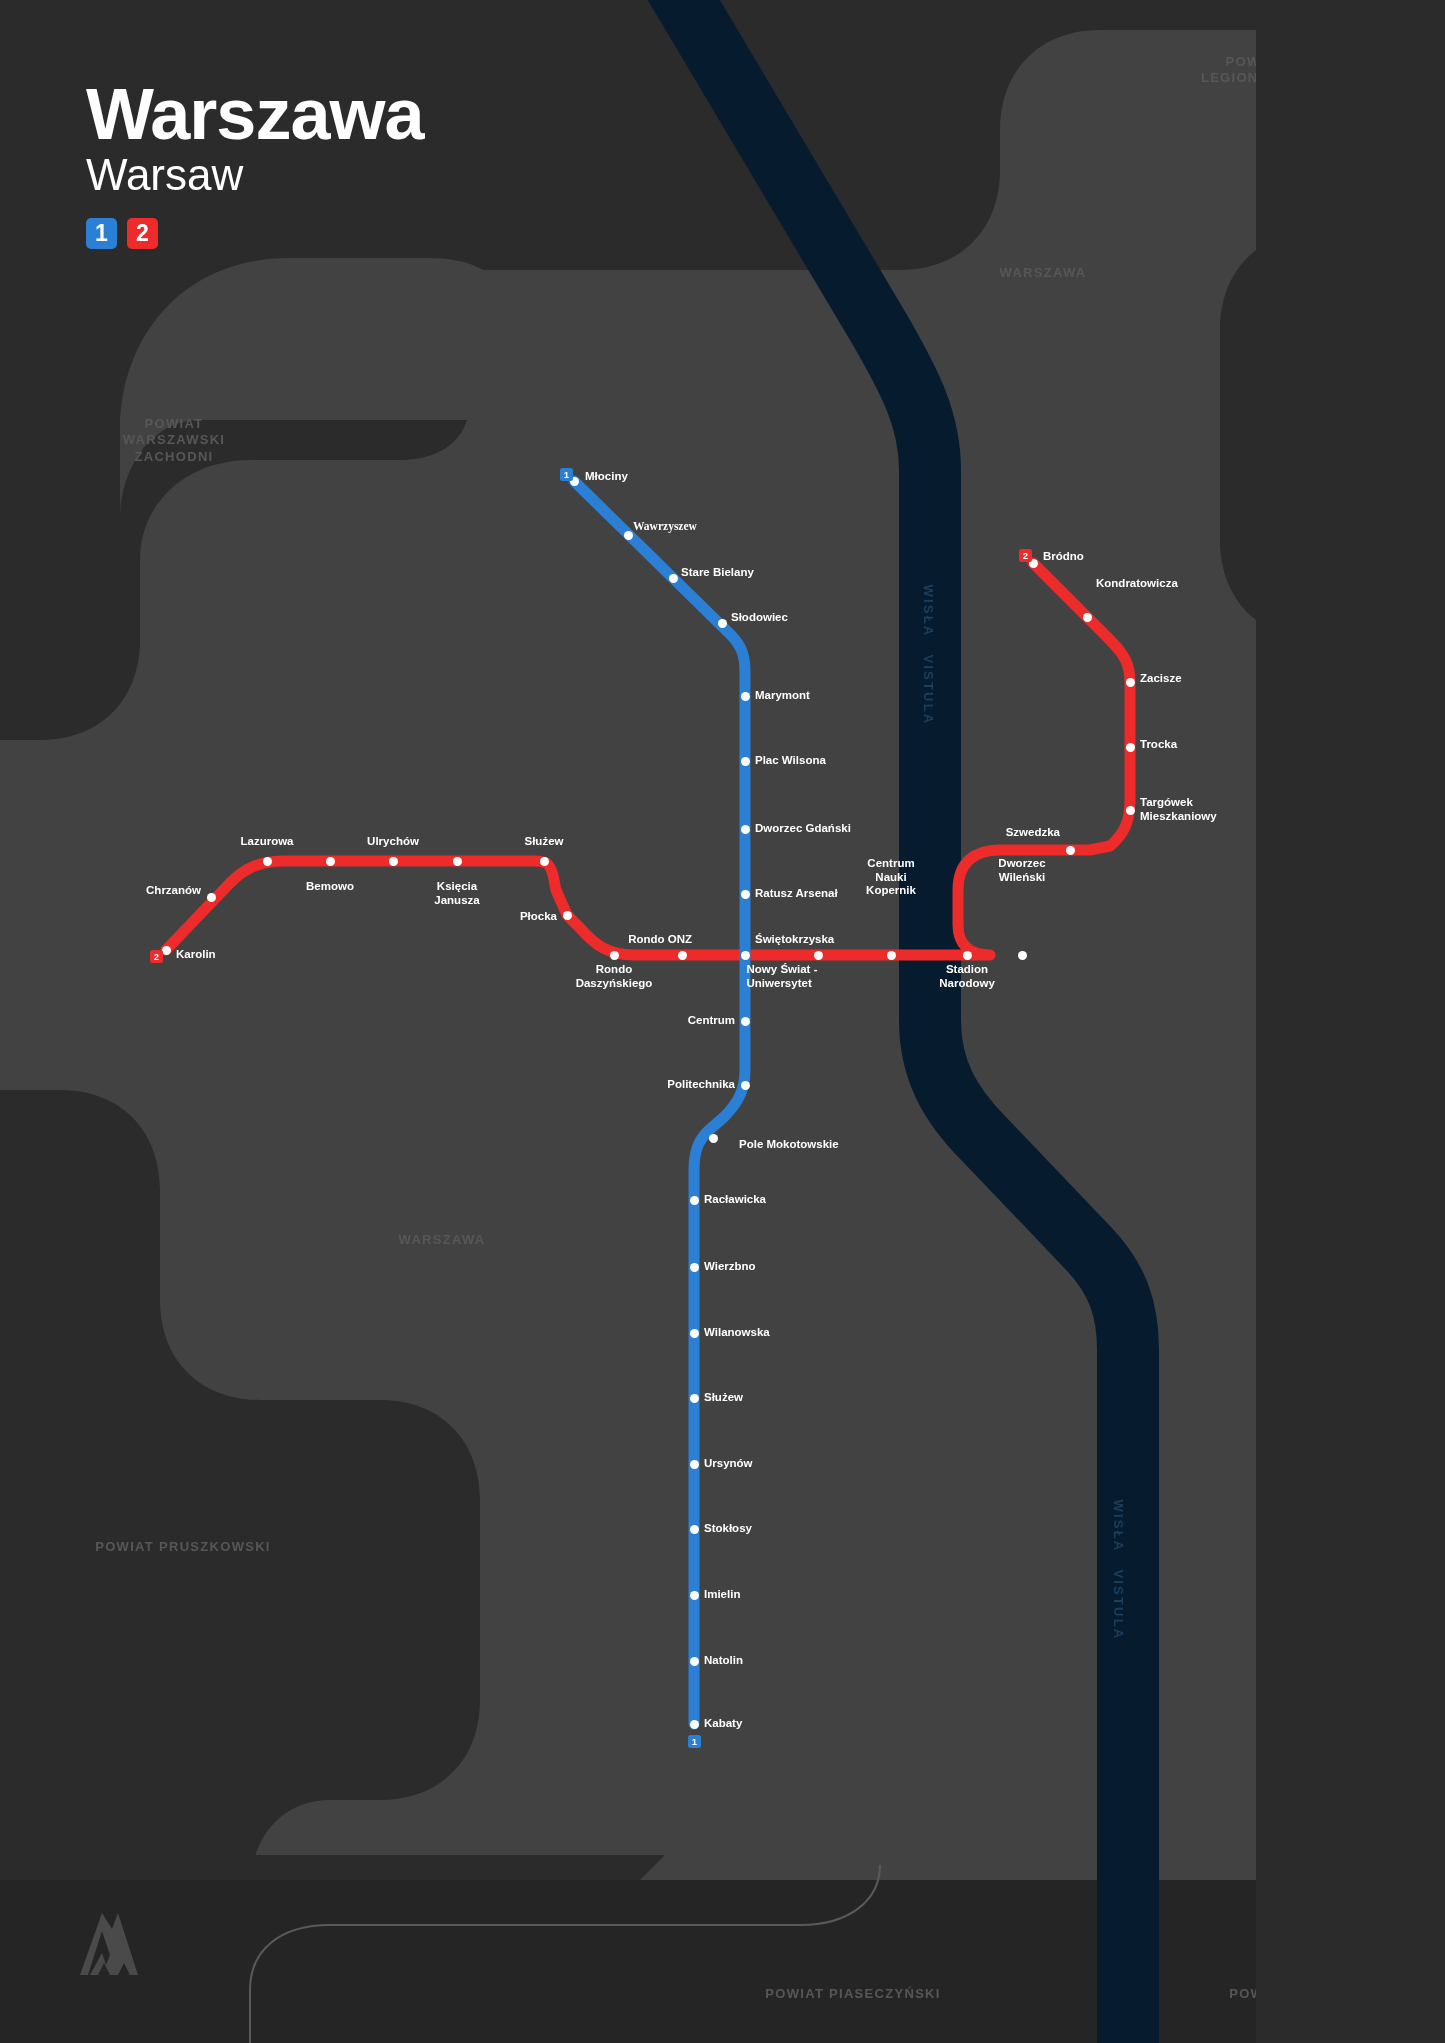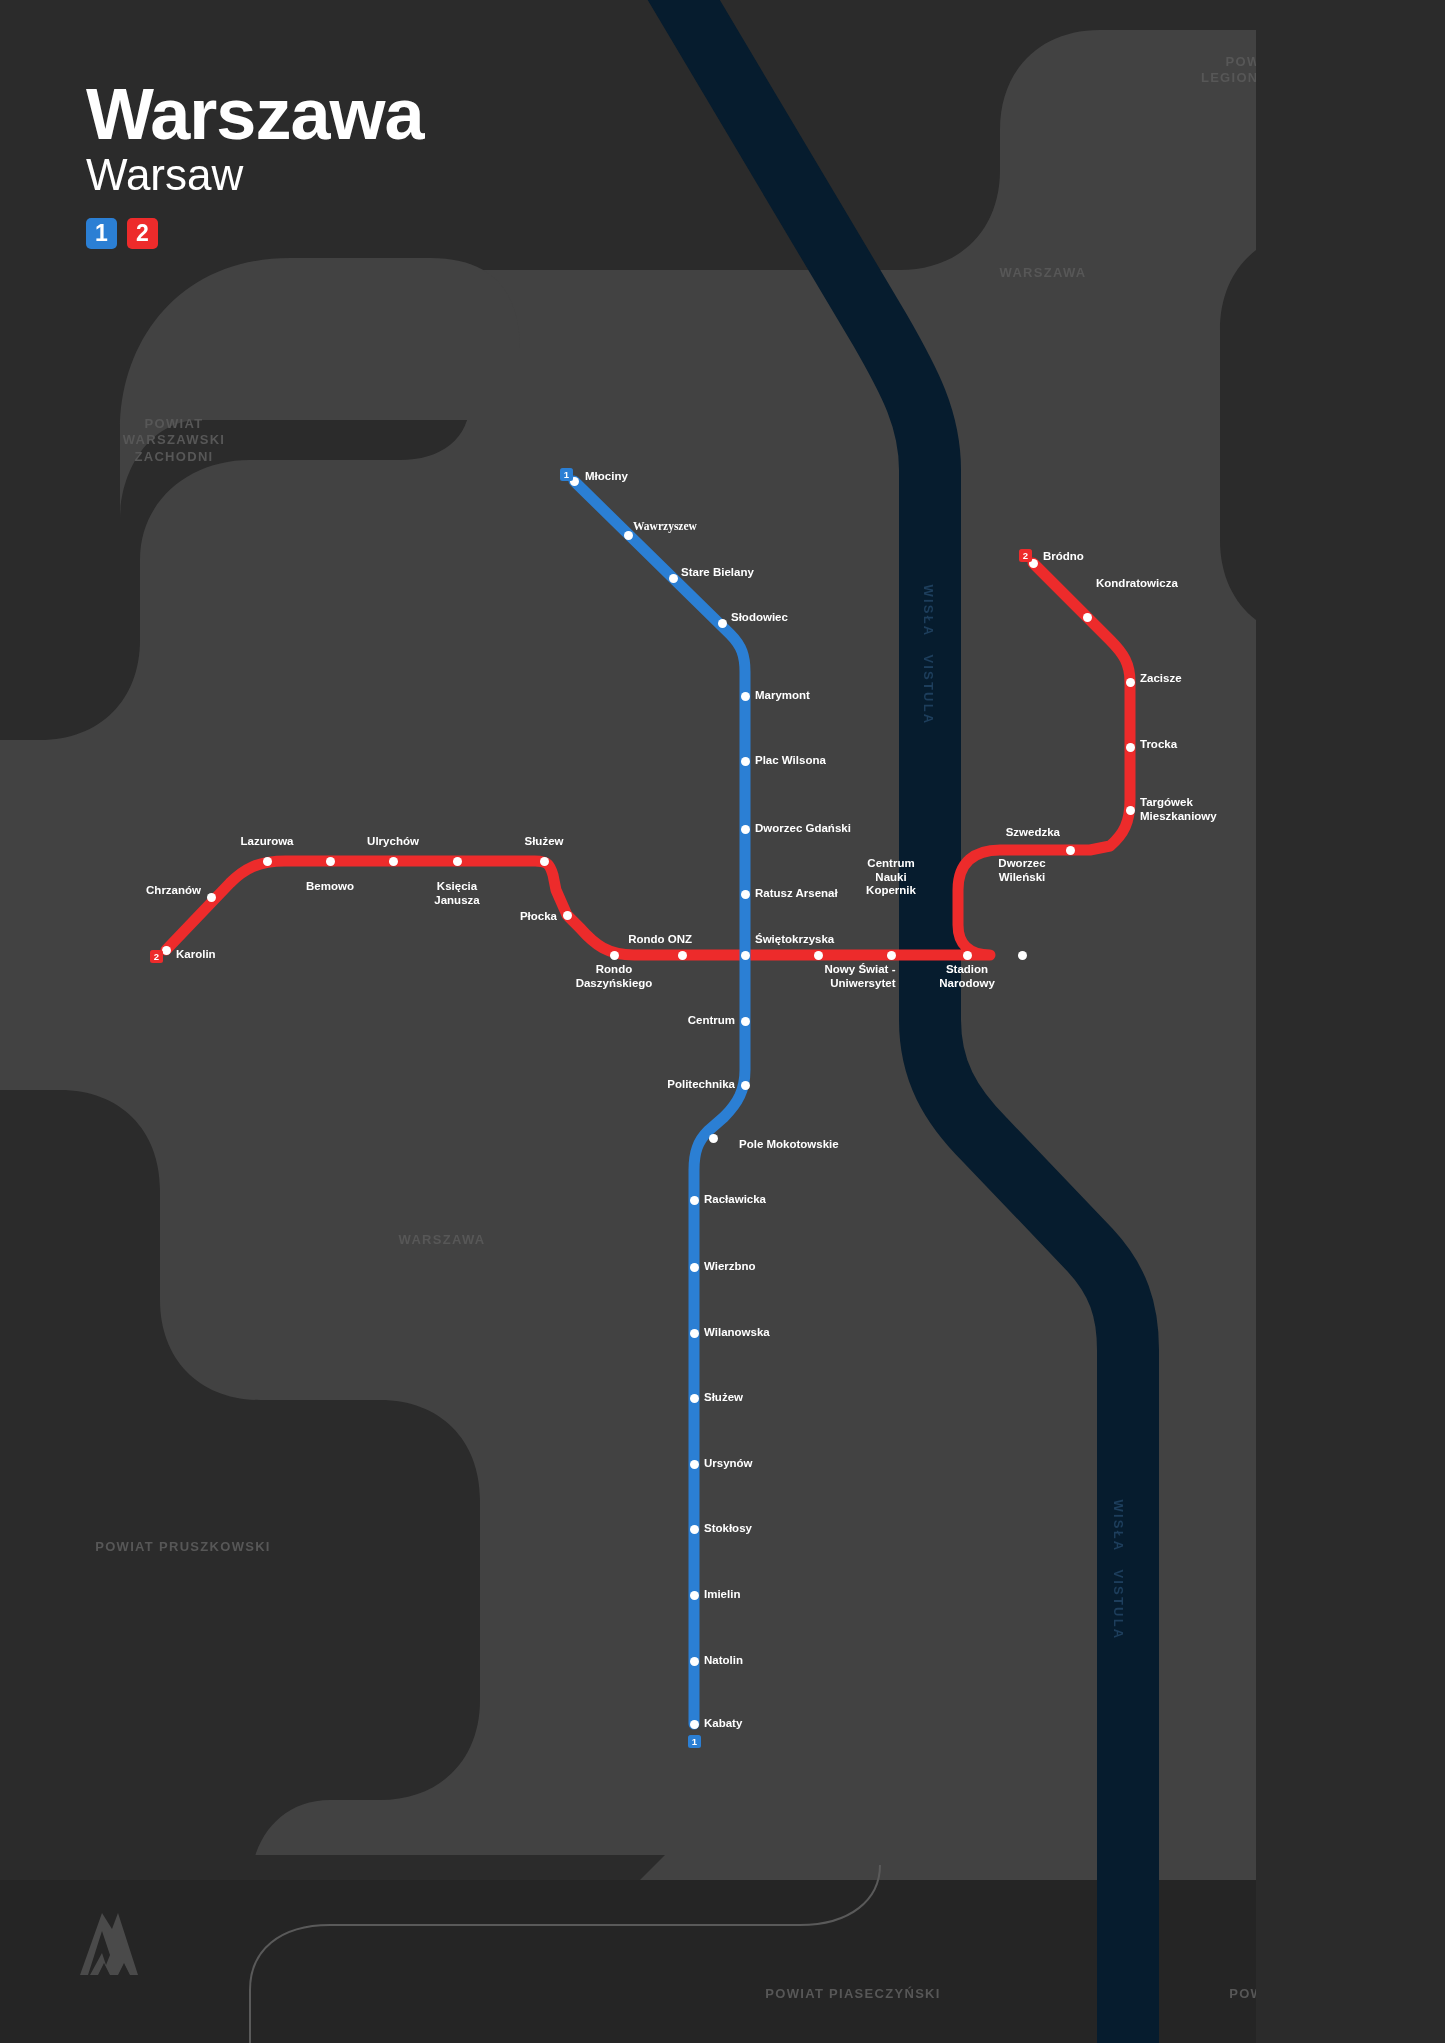--- a/index.html
+++ b/index.html
@@ -321,21 +321,21 @@
       <div class="stn-label c-above" style="left: 1022px; top: 884px; text-align: center;">Dworzec
 Wileński</div>
       <div style="position: absolute; width: 9px; height: 9px; border-radius: 50%; background: rgb(255, 255, 255); left: 962.5px; top: 950.5px; z-index: 26;"></div>
       <div class="stn-label c-below" style="left: 967px; top: 963px; text-align: center;">Stadion
 Narodowy</div>
       <div style="position: absolute; width: 9px; height: 9px; border-radius: 50%; background: rgb(255, 255, 255); left: 886.5px; top: 950.5px; z-index: 26;"></div>
       <div class="stn-label c-above" style="left: 891px; top: 898px; text-align: center;">Centrum
 Nauki
 Kopernik</div>
       <div style="position: absolute; width: 9px; height: 9px; border-radius: 50%; background: rgb(255, 255, 255); left: 813.5px; top: 950.5px; z-index: 26;"></div>
-      <div class="stn-label c-below" style="left: 860px; top: 963px; text-align: right;">Nowy Świat -
+      <div class="stn-label c-below" style="left: 782px; top: 963px; text-align: left;">Nowy Świat -
 Uniwersytet</div>
       <div style="position: absolute; width: 9px; height: 9px; border-radius: 50%; background: rgb(255, 255, 255); left: 677.5px; top: 950.5px; z-index: 26;"></div>
       <div class="stn-label l" style="left: 692px; top: 940px; text-align: right;">Rondo ONZ</div>
       <div style="position: absolute; width: 9px; height: 9px; border-radius: 50%; background: rgb(255, 255, 255); left: 609.5px; top: 950.5px; z-index: 26;"></div>
       <div class="stn-label c-below" style="left: 614px; top: 963px; text-align: center;">Rondo
 Daszyńskiego</div>
       <div style="position: absolute; width: 9px; height: 9px; border-radius: 50%; background: rgb(255, 255, 255); left: 562.5px; top: 910.5px; z-index: 26;"></div>
       <div class="stn-label l" style="left: 557px; top: 917px; text-align: right;">Płocka</div>
       <div style="position: absolute; width: 9px; height: 9px; border-radius: 50%; background: rgb(255, 255, 255); left: 539.5px; top: 856.5px; z-index: 26;"></div>
       <div class="stn-label c-above" style="left: 544px; top: 849px; text-align: center;">Służew</div>

